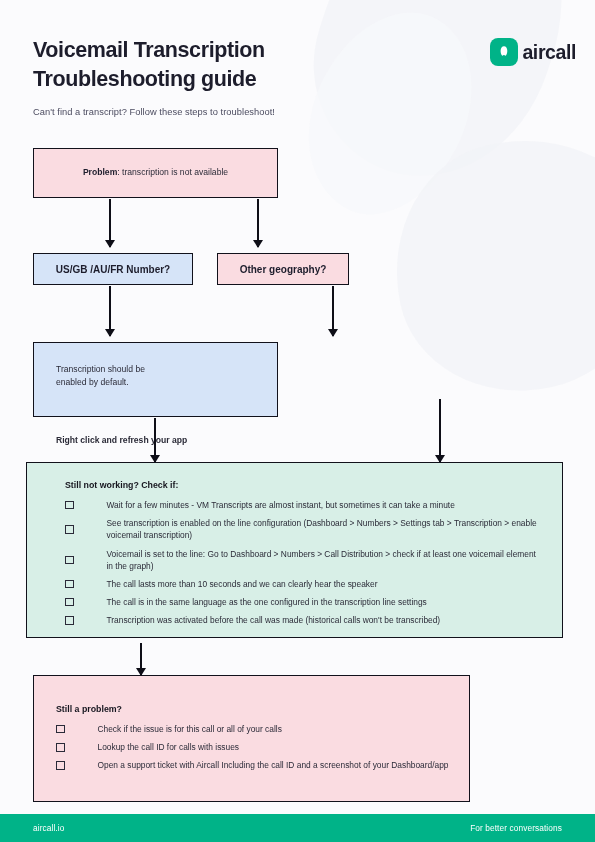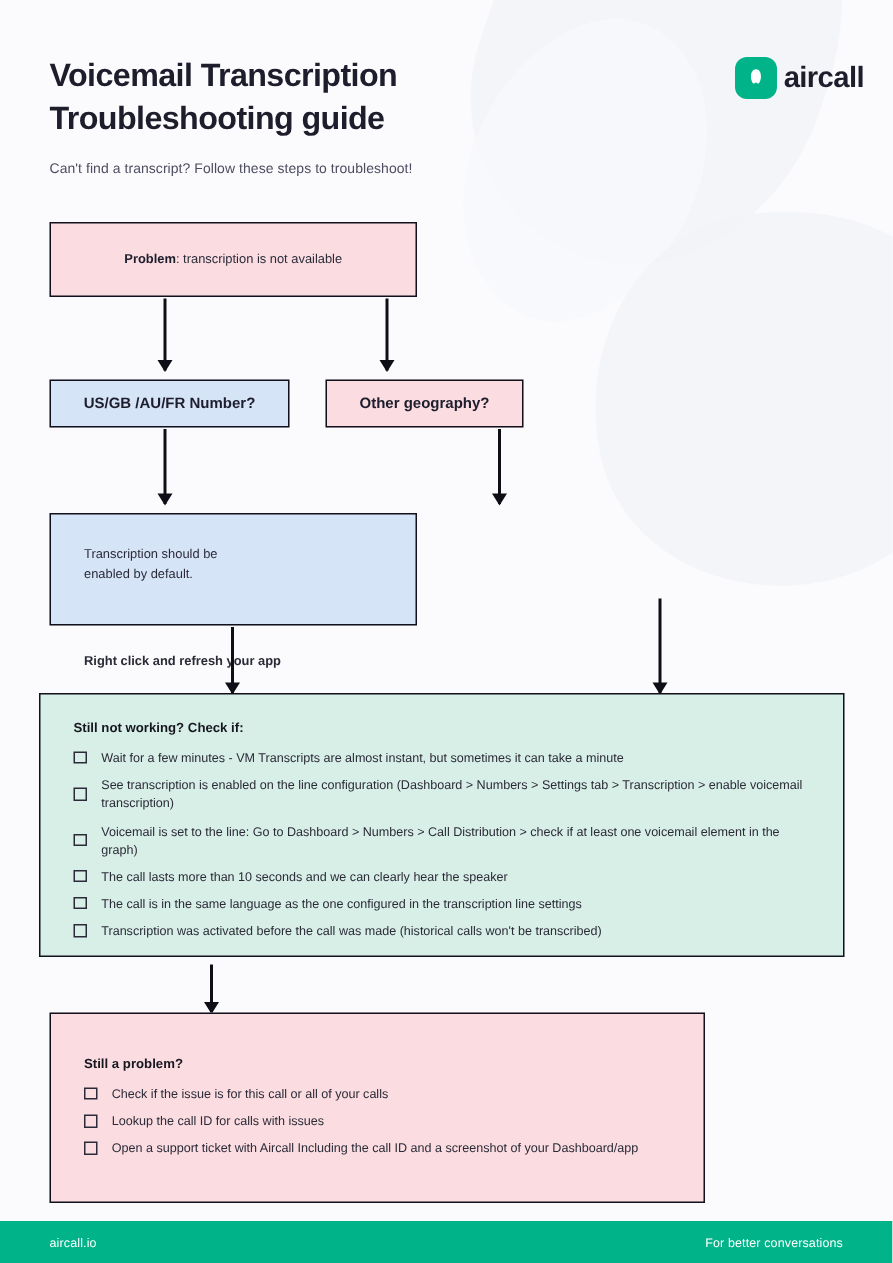--- a/index.html
+++ b/index.html
@@ -158,20 +158,21 @@
   .checkbox {
     flex: 0 0 auto;
     width: 8.5px; height: 8.5px;
     border: 1.2px solid #2a2a38;
     background: transparent;
   }
   .check-label {
     font-size: 8.4px;
     line-height: 1.45;
     color: #2b2b38;
+    margin-left: 23px;
   }
 
   
   .footer {
     position: absolute;
     left: 0; bottom: 0;
     width: 595px; height: 28px;
     background: #00b388;
     display: flex;
     align-items: center;
@@ -243,21 +244,21 @@
       <div>Transcription should be</div>
       <div style="font-weight:400;">enabled by default.</div>
       <div style="font-weight:700;margin-top:45px;">Right click and refresh your app</div>
     </div>
   </div>
 
 
   <div class="arrow" style="left:154px; top:418px; height:44px;"></div>
   <div class="arrow" style="left:439px; top:399px; height:63px;"></div>
 
-  <div class="box green" style="left:26px; top:462px; width:537px; height:176px;">
+  <div class="box green" style="left:26px; top:462px; width:537px; height:176px;padding-left:16px;">
     <div style="padding:17px 20px 0 22px;">
       <div class="panel-title">Still not working? Check if:</div>
       <div class="check-list">
         <div class="check-row">
           <span class="checkbox"></span>
           <span class="check-label">Wait for a few minutes - VM Transcripts are almost instant, but sometimes it can take a minute</span>
         </div>
         <div class="check-row">
           <span class="checkbox"></span>
           <span class="check-label">See transcription is enabled on the line configuration (Dashboard &gt; Numbers &gt; Settings tab &gt; Transcription &gt; enable voicemail transcription)</span>

